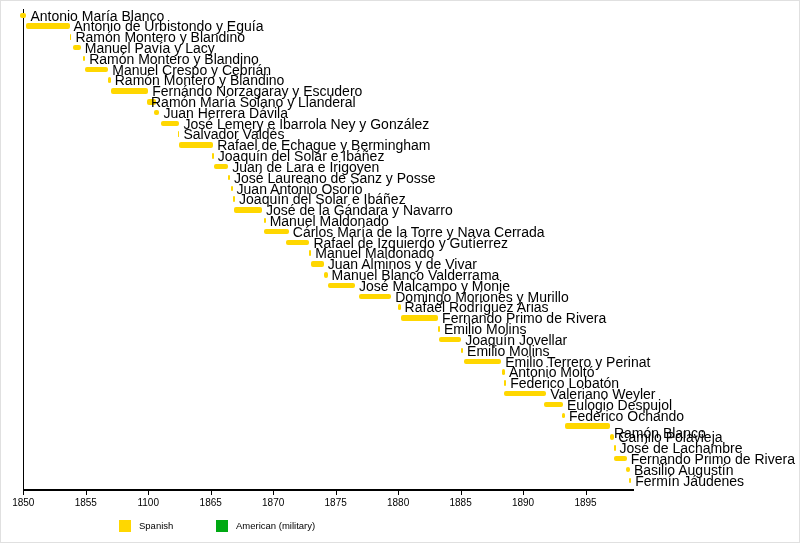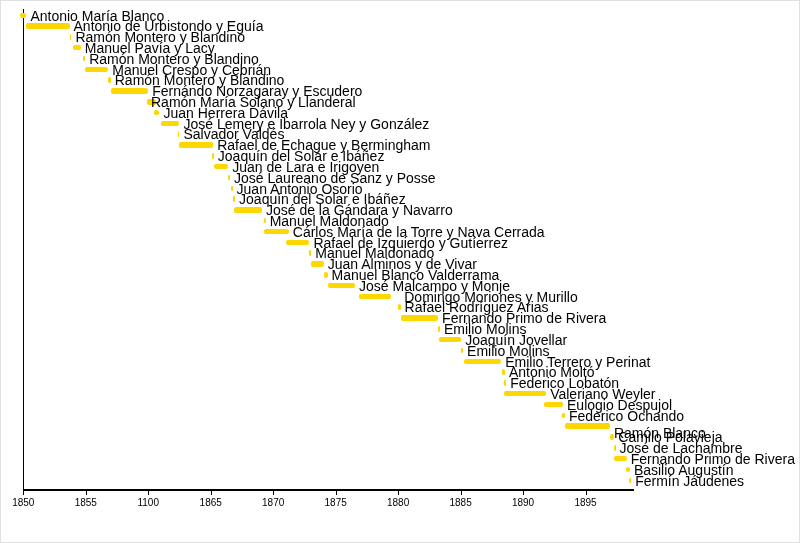--- a/index.html
+++ b/index.html
@@ -77,21 +77,21 @@
       <div class="bar-label" style="left: 312.413px; top: 236.594px;">Rafael de Izquierdo y Gutíerrez</div>
       <div class="bar" style="left: 308.413px; top: 249.408px; width: 1.8741px; background: rgb(255, 215, 0);"></div>
       <div class="bar-label" style="left: 314.287px; top: 247.408px;">Manuel Maldonado</div>
       <div class="bar" style="left: 310.287px; top: 260.222px; width: 12.494px; background: rgb(255, 215, 0);"></div>
       <div class="bar-label" style="left: 326.781px; top: 258.222px;">Juan Alminos y de Vivar</div>
       <div class="bar" style="left: 322.781px; top: 271.036px; width: 3.7482px; background: rgb(255, 215, 0);"></div>
       <div class="bar-label" style="left: 330.529px; top: 269.036px;">Manuel Blanco Valderrama</div>
       <div class="bar" style="left: 327.154px; top: 281.85px; width: 26.8621px; background: rgb(255, 215, 0);"></div>
       <div class="bar-label" style="left: 358.016px; top: 279.85px;">José Malcampo y Monje</div>
       <div class="bar" style="left: 358.389px; top: 292.664px; width: 31.8597px; background: rgb(255, 215, 0);"></div>
-      <div class="bar-label" style="left: 394.248px; top: 290.664px; margin-left: 9px;">Domingo Moriones y Murillo</div>
+      <div class="bar-label" style="left: 394.248px; top: 290.664px;">Domingo Moriones y Murillo</div>
       <div class="bar" style="left: 397.12px; top: 303.478px; width: 2.4988px; background: rgb(255, 215, 0);"></div>
       <div class="bar-label" style="left: 403.619px; top: 301.478px;">Rafael Rodríguez Arias</div>
       <div class="bar" style="left: 400.243px; top: 314.292px; width: 36.8573px; background: rgb(255, 215, 0);"></div>
       <div class="bar-label" style="left: 441.101px; top: 312.292px;">Fernando Primo de Rivera</div>
       <div class="bar" style="left: 437.101px; top: 325.106px; width: 1.8741px; background: rgb(255, 215, 0);"></div>
       <div class="bar-label" style="left: 442.975px; top: 323.106px;">Emilio Molins</div>
       <div class="bar" style="left: 438.35px; top: 335.92px; width: 21.8645px; background: rgb(255, 215, 0);"></div>
       <div class="bar-label" style="left: 464.215px; top: 333.92px;">Joaquín Jovellar</div>
       <div class="bar" style="left: 460.215px; top: 346.734px; width: 1.8741px; background: rgb(255, 215, 0);"></div>
       <div class="bar-label" style="left: 466.089px; top: 344.734px;">Emilio Molins</div>
@@ -135,13 +135,23 @@
       <div class="x-tick-label" style="left: 314.65px; top: 496px;">1875</div>
       <div class="x-tick" style="left: 397.12px; top: 489px;"></div>
       <div class="x-tick-label" style="left: 377.12px; top: 496px;">1880</div>
       <div class="x-tick" style="left: 459.59px; top: 489px;"></div>
       <div class="x-tick-label" style="left: 439.59px; top: 496px;">1885</div>
       <div class="x-tick" style="left: 522.06px; top: 489px;"></div>
       <div class="x-tick-label" style="left: 502.06px; top: 496px;">1890</div>
       <div class="x-tick" style="left: 584.53px; top: 489px;"></div>
       <div class="x-tick-label" style="left: 564.53px; top: 496px;">1895</div>
     </div>
+  <div class="legend">
+      <div class="legend-item" style="left: 118px; top: 4px;">
+        <div class="legend-swatch" style="background: rgb(255, 215, 0);"></div>
+        <div class="legend-text">Spanish</div>
+      </div>
+      <div class="legend-item" style="left: 215px; top: 4px;">
+        <div class="legend-swatch" style="background: rgb(0, 169, 19);"></div>
+        <div class="legend-text">American (military)</div>
+      </div>
+    </div>
 </div>
 
 </body></html>

